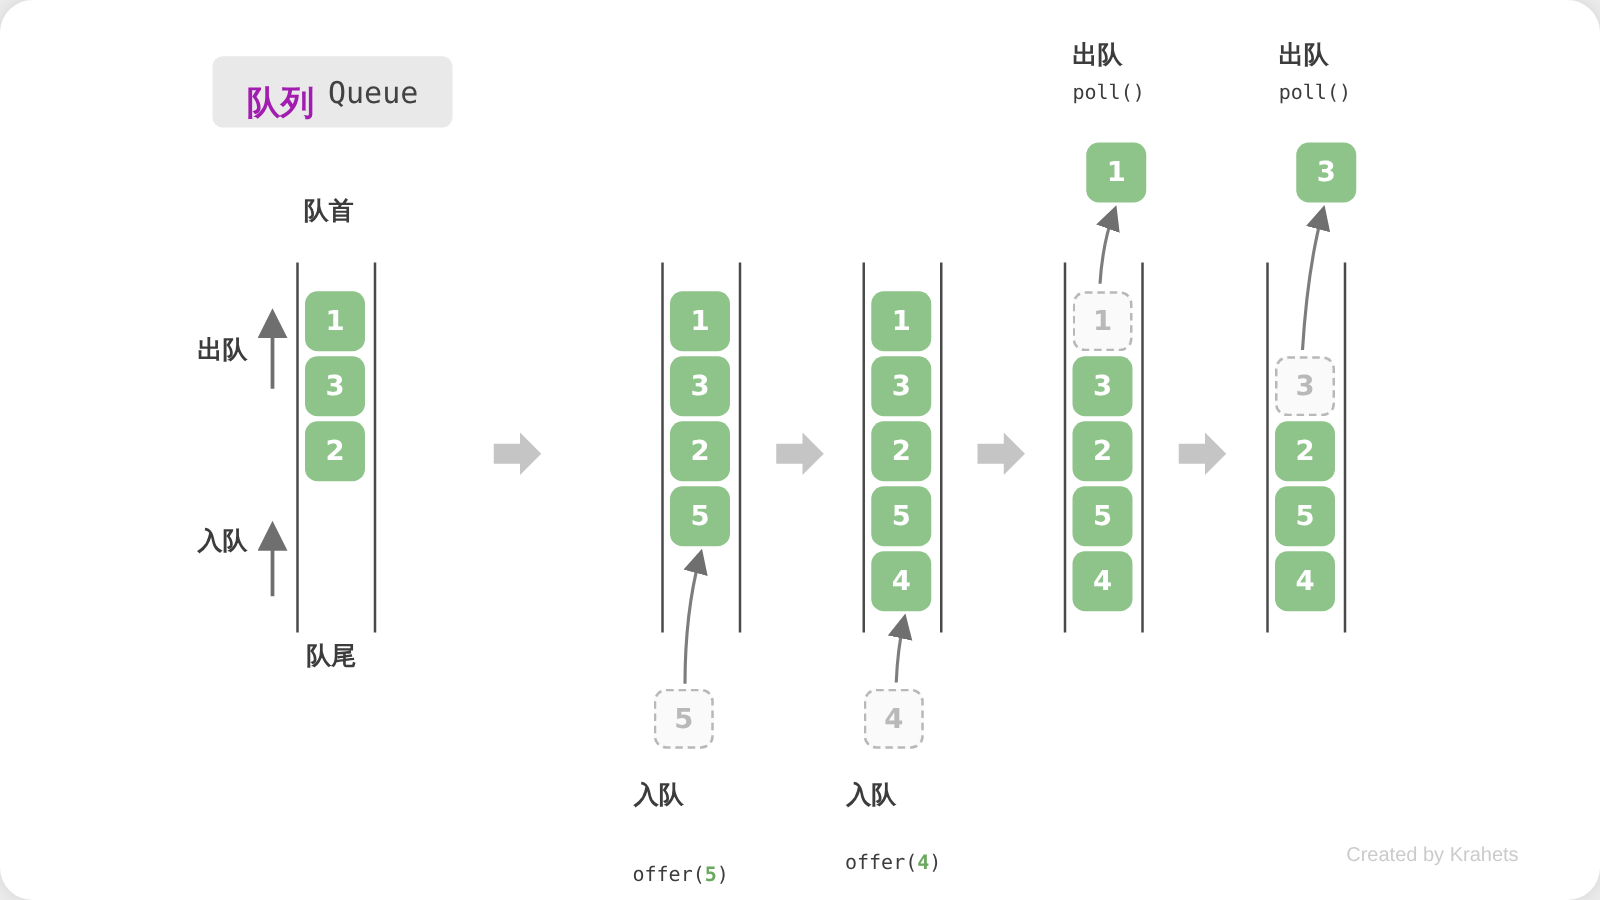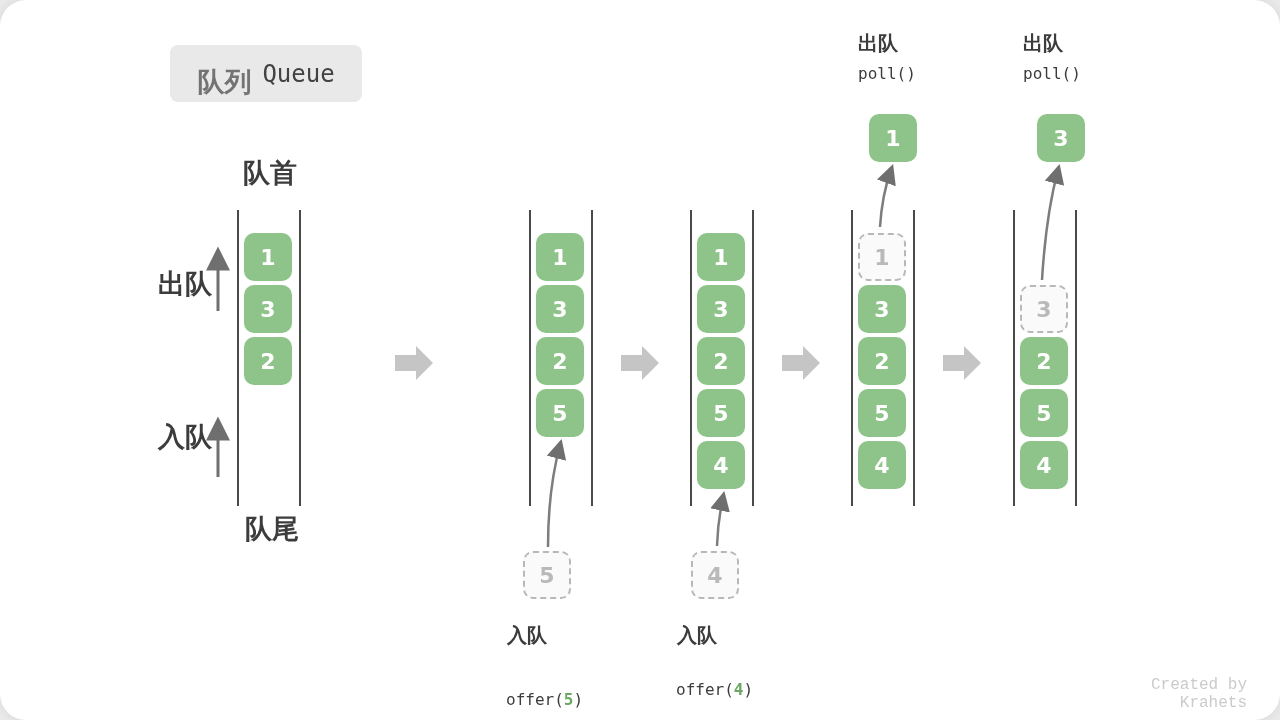--- a/index.html
+++ b/index.html
@@ -1,30 +1,30 @@
 <!DOCTYPE html>
 <html><head>
 <meta charset="utf-8">
 <style>
   html,body{margin:0;padding:0;}
   body{width:1280px;height:720px;background:#ececec;font-family:"Liberation Sans",sans-serif;}
   #card{position:relative;width:1280px;height:720px;background:#ffffff;border-radius:26px;overflow:hidden;box-shadow:0 0 14px rgba(0,0,0,0.10);}
   .abs{position:absolute;}
   #title-box{left:170px;top:45px;width:192px;height:57px;background:#e9e9e9;border-radius:8px;display:flex;align-items:center;justify-content:center;gap:11px;}
-  #title-box .zh{font-size:27px;font-weight:bold;color:#737373;margin-top:16px;}
+  #title-box .zh{font-size:27px;font-weight:bold;color:#a21caf;margin-top:16px;}
   #title-box .en{font-family:"DejaVu Sans Mono",monospace;font-size:24px;color:#424242;}
-  .side-label{font-size:27px;font-weight:bold;color:#3c3c3c;}
+  .side-label{font-size:20px;font-weight:bold;color:#3c3c3c;}
   .col-line{width:2px;background:#4a4a4a;}
   .qbox{width:48px;height:48px;border-radius:10px;display:flex;align-items:center;justify-content:center;font-family:"DejaVu Sans",sans-serif;font-size:22px;font-weight:bold;box-sizing:border-box;}
   .qbox.solid{background:#8ec48a;color:#ffffff;}
   .qbox.dashed{background:#fafafa;border:2px dashed #b8b8b8;color:#b9b9b9;}
   .op-action{font-size:20px;font-weight:bold;color:#3c3c3c;}
   .op-code{font-family:"DejaVu Sans Mono",monospace;font-size:16px;color:#3c3c3c;white-space:pre;}
   .op-code .green-arg{color:#69a85e;font-weight:bold;}
-  #watermark{right:33px;top:675px;font-family:Liberation Mono, monospace;font-size:16px;color:#cbcbcb;text-align:right;}
+  #watermark{right:54px;top:675px;font-family:Liberation Sans, sans-serif;font-size:16px;color:#cbcbcb;}
   #arrow-layer{left:0;top:0;width:1280px;height:720px;pointer-events:none;}
 </style>
 </head>
 <body>
 
 <div id="card">
 
   <div id="title-box" class="abs">
     <span class="zh">队列</span>
     <span class="en">Queue</span>

